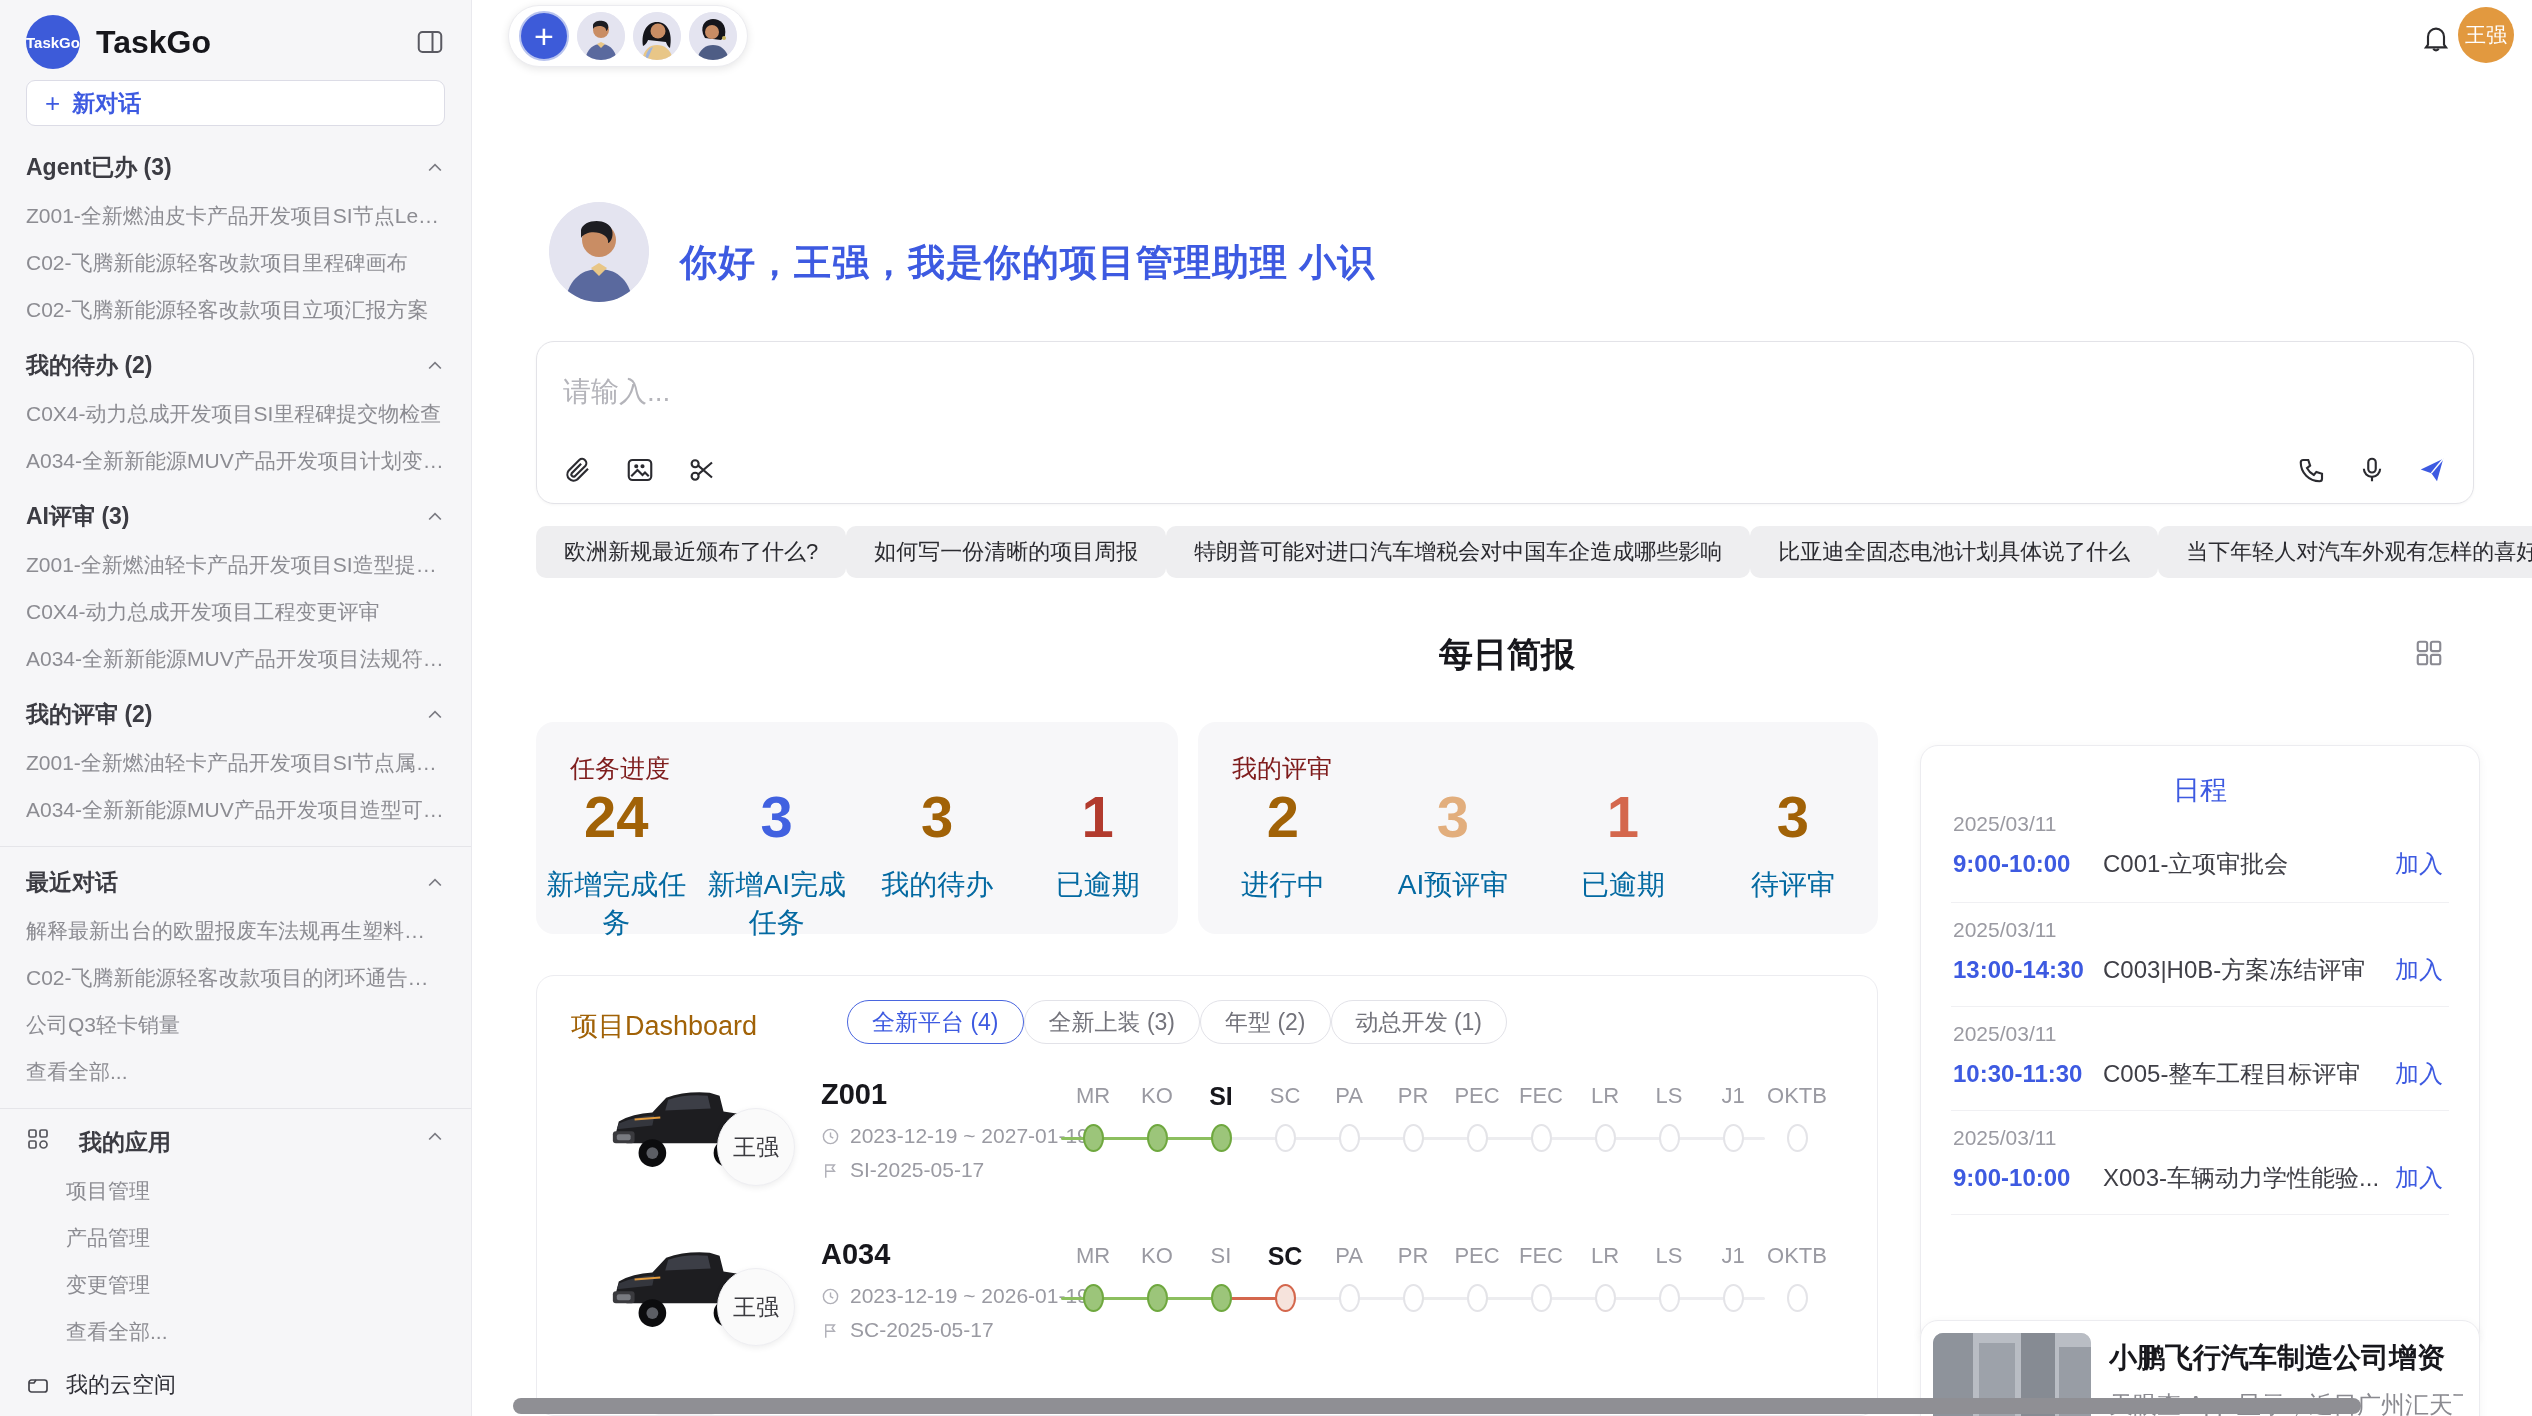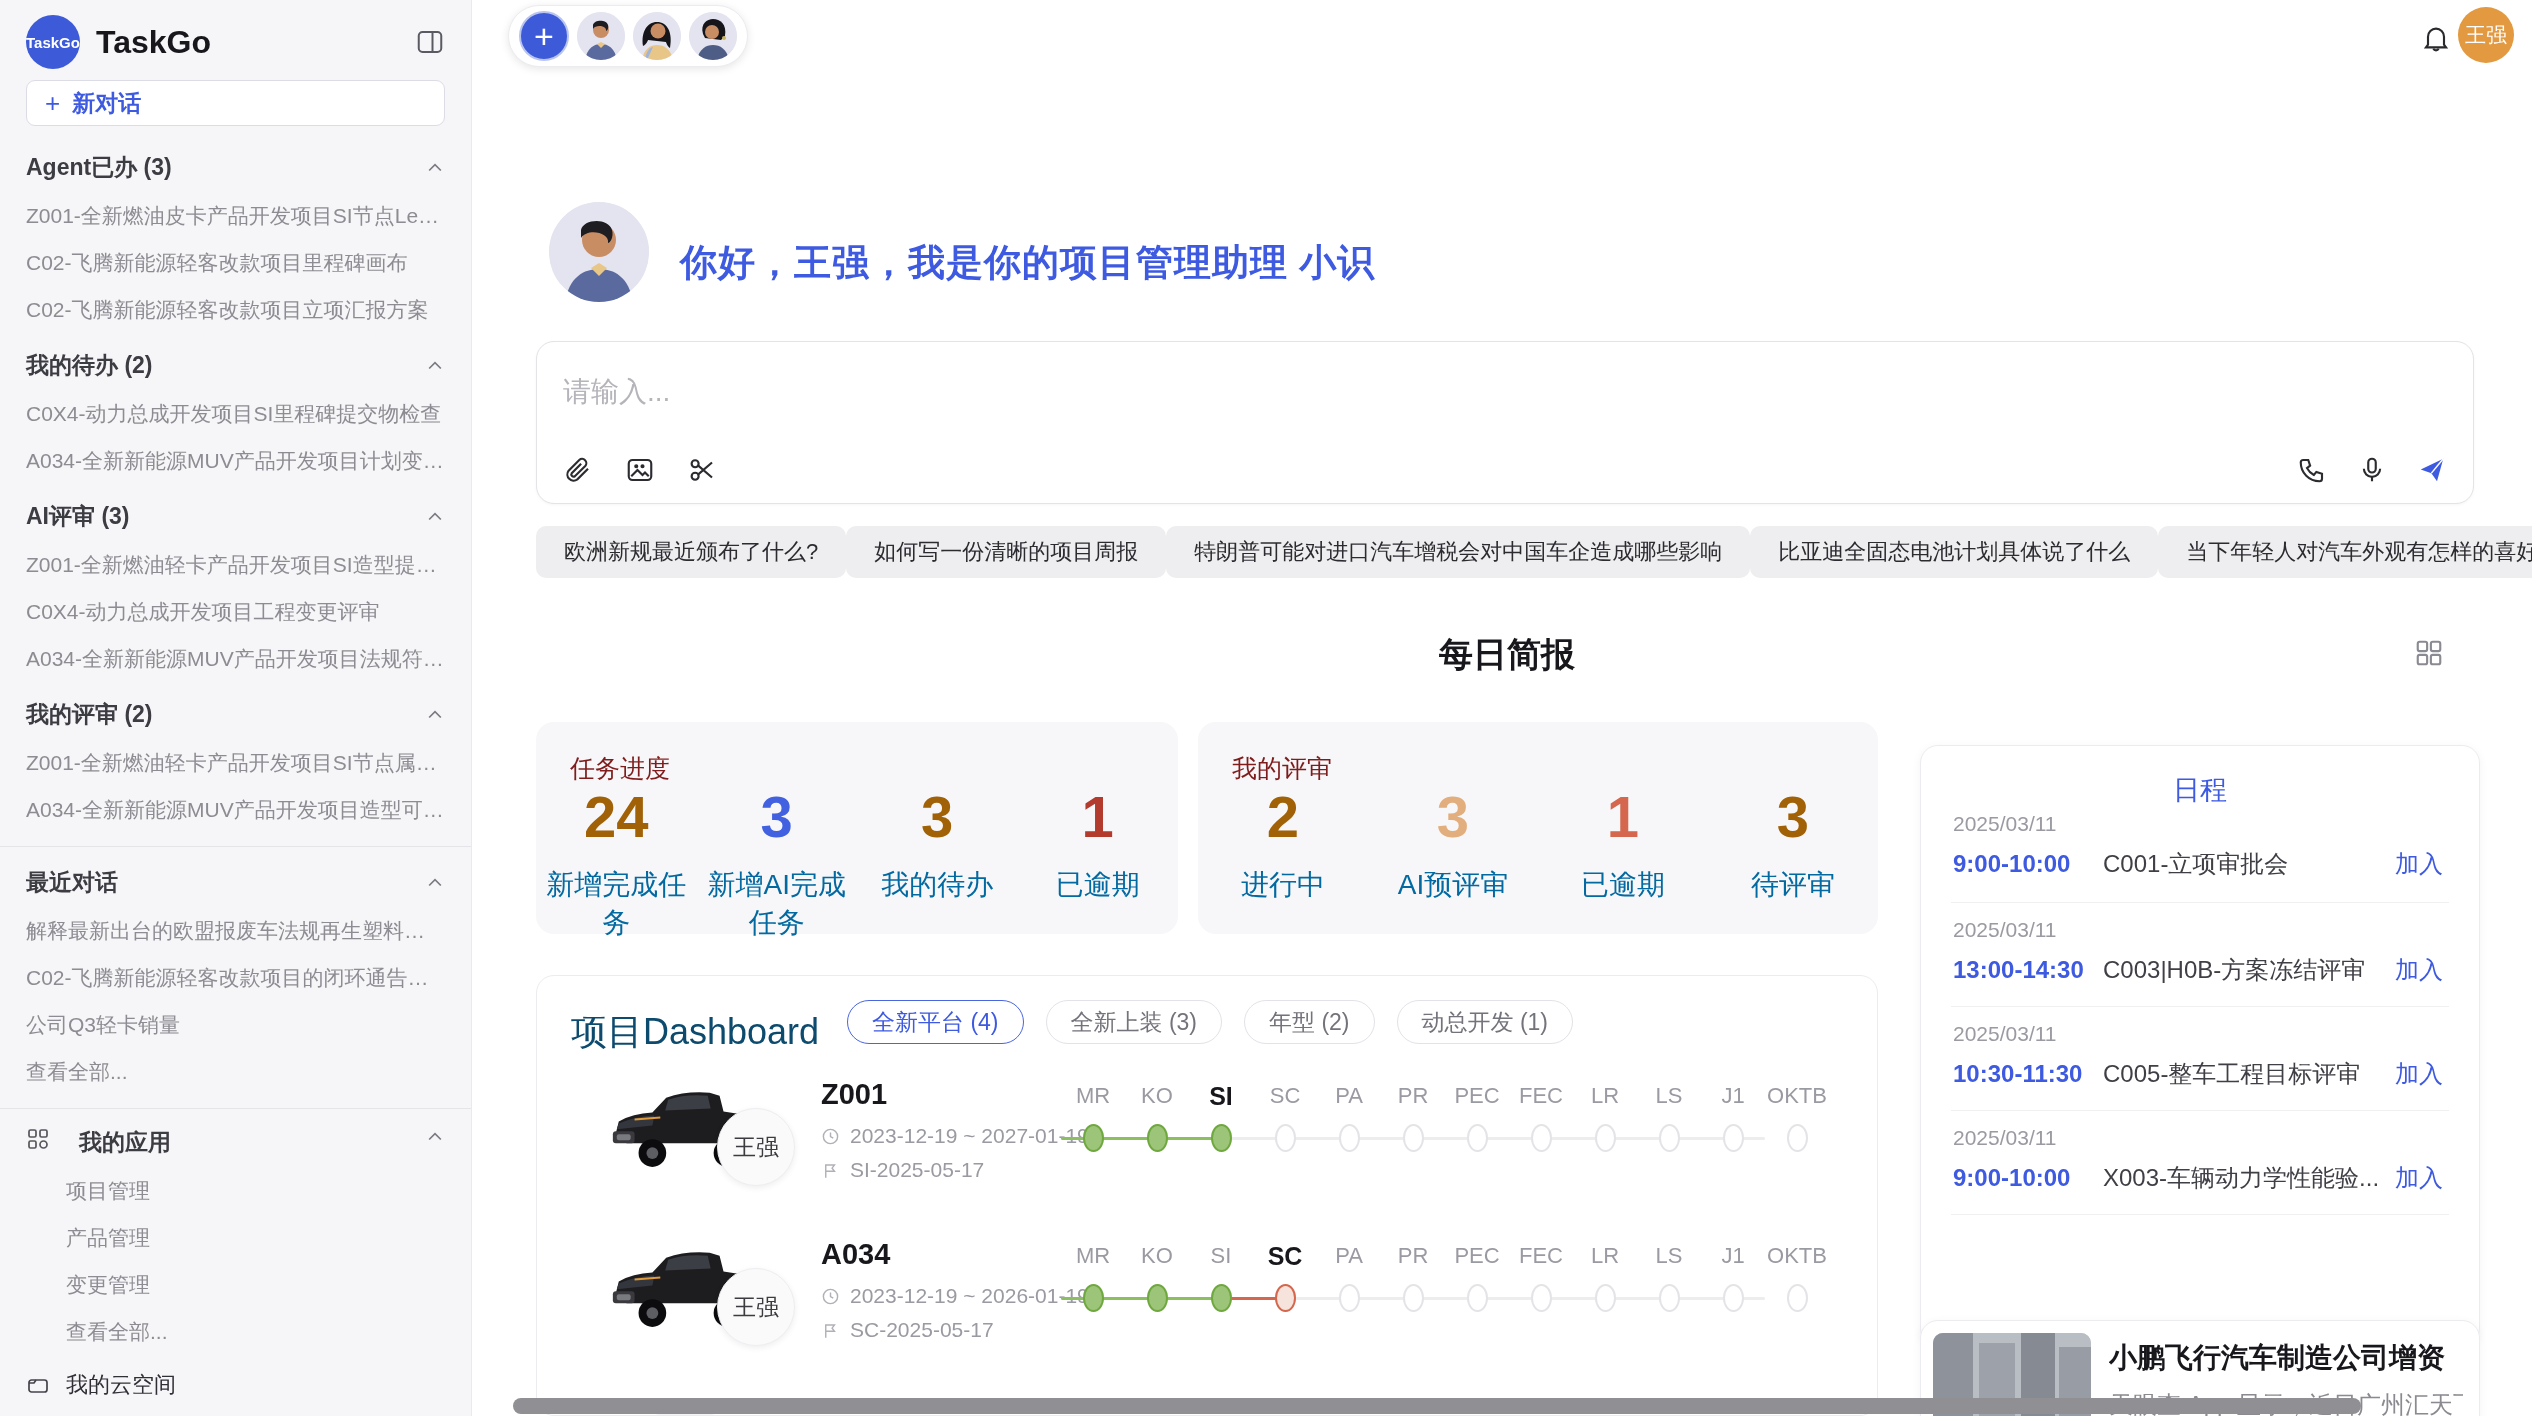--- a/index.html
+++ b/index.html
@@ -59,22 +59,22 @@
   .stat-card .card-label { position:absolute; left:34px; top:30px; font-size:25px; color:#7f1d1d; }
   .stat-grid { position:absolute; left:0; top:62px; width:100%; display:grid; grid-template-columns:repeat(4,1fr); }
   .stat-cell { text-align:center; }
   .stat-value { font-size:58px; font-weight:600; line-height:66px; color:#a16207; }
   .stat-value.blue { color:#4161e0; } .stat-value.red { color:#b23b2e; }
   .stat-value.tan { color:#e2ae7d; } .stat-value.orangered { color:#d4674d; }
   .stat-label { margin-top:16px; font-size:28px; color:#0369a1; }
 
   
   .dash-card { position:absolute; left:536px; top:975px; width:1342px; height:441px; background:#fff; border:1px solid #ececf0; border-radius:18px; overflow:hidden; }
-  .dash-title { position:absolute; left:34px; top:32px; font-size:36px; color:#0c4a6e; }
-  .dash-tabs { position:absolute; left:310px; top:24px; display:flex; gap:22px; }
+  .dash-title { position:absolute; left:34px; top:32px; font-size:27px; color:#a16207; }
+  .dash-tabs { position:absolute; left:310px; top:24px; display:flex; }
   .dtab { height:44px; border:1px solid #e2e2e8; border-radius:22px; padding:0 24px; display:flex; align-items:center; font-size:23px; color:#73737b; cursor:pointer; background:#fff; }
   .dtab.active { border:1.5px solid #4a66df; color:#3d5ae1; }
   .proj-row { position:absolute; left:0; width:100%; height:160px; }
   .proj-row.r1 { top:100px; } .proj-row.r2 { top:260px; } .proj-row.r3 { top:420px; }
   .proj-car { position:absolute; left:64px; top:0; width:168px; height:104px; }
   .proj-badge { position:absolute; left:180px; top:32px; width:78px; height:78px; border-radius:50%; background:#fafafa; border:1px solid #eeeef2; box-shadow:0 2px 6px rgba(0,0,0,.07); display:flex; align-items:center; justify-content:center; font-size:23px; color:#3b3b40; }
   .proj-code { position:absolute; left:284px; top:2px; font-size:29px; font-weight:700; color:#17171c; }
   .proj-meta { position:absolute; left:284px; display:flex; align-items:center; gap:10px; font-size:21px; color:#9a9aa2; }
   .proj-meta.m1 { top:48px; } .proj-meta.m2 { top:82px; }
   .proj-meta .ic { width:19px; height:19px; color:#b0b0b8; }

